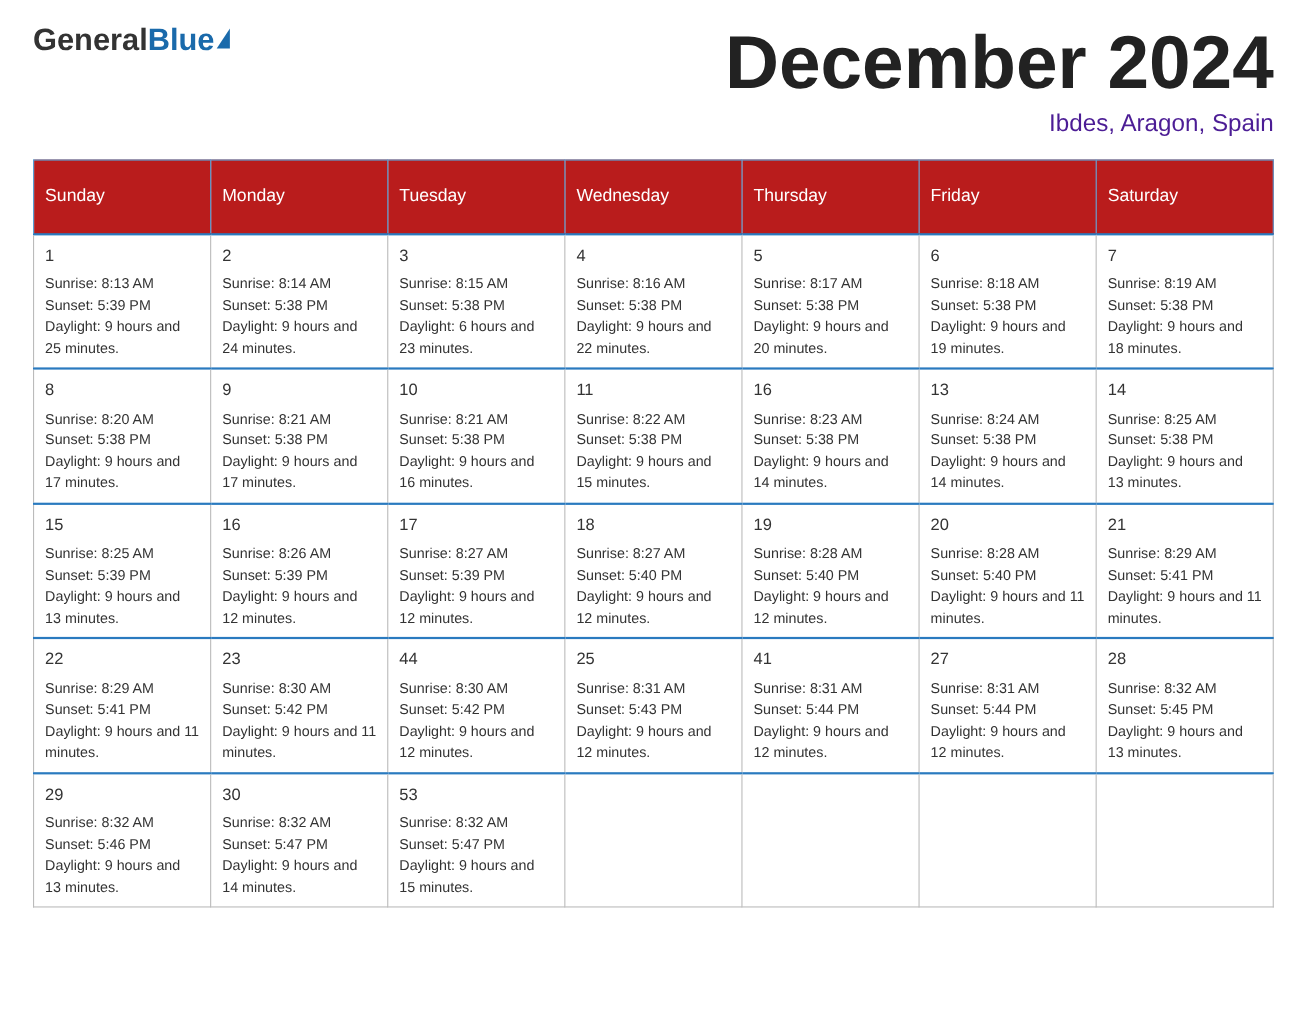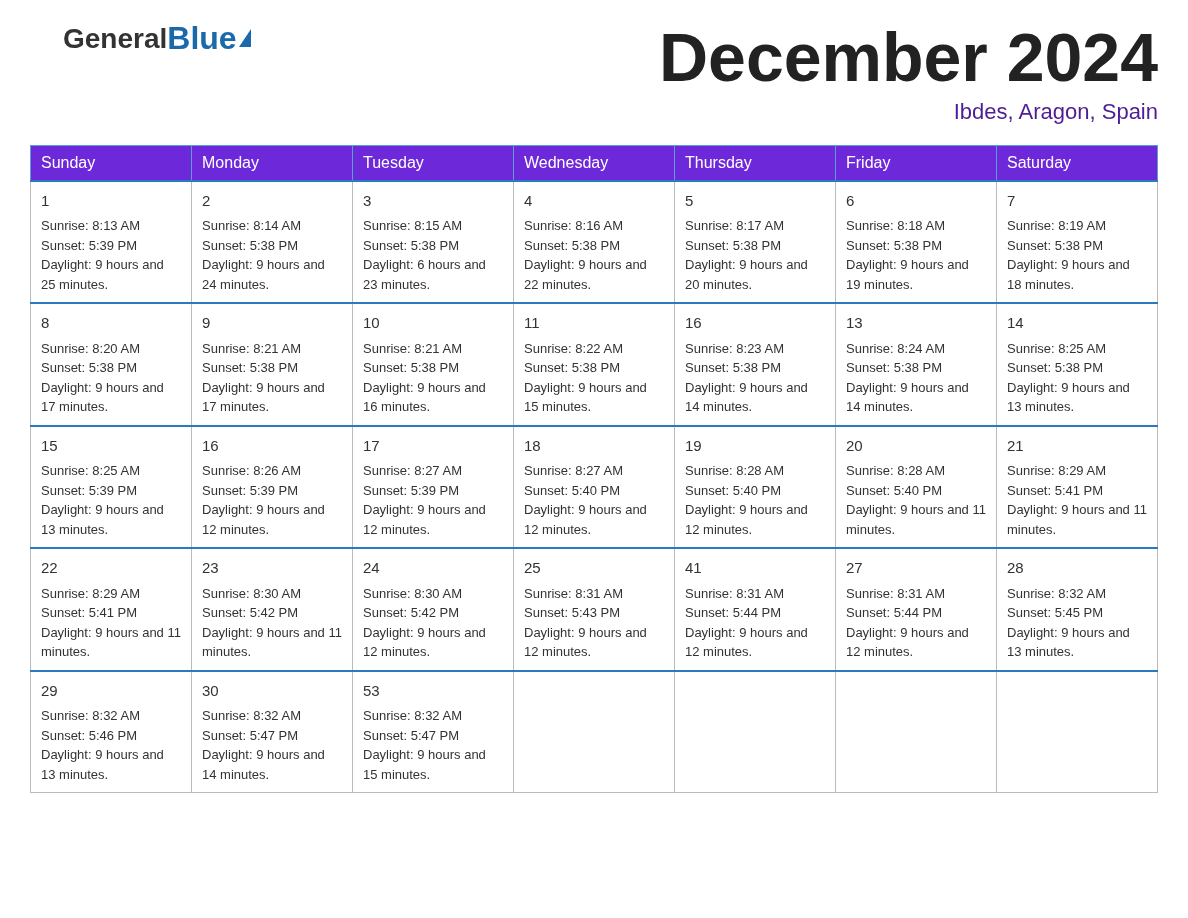--- a/index.html
+++ b/index.html
@@ -8,42 +8,41 @@
       background: #fff;
       padding: 20px 30px;
       width: 1188px;
       min-height: 918px;
     }
     .header {
       display: flex;
       justify-content: space-between;
       align-items: flex-start;
       margin-bottom: 20px;
-      margin-left: 33px;
     }
     .logo {
       display: flex;
       flex-direction: column;
       align-items: flex-start;
     }
     .logo-text {
       display: flex;
       align-items: center;
     }
     .logo-general {
       font-size: 28px;
       font-weight: bold;
       color: #333;
     }
     .logo-blue-part {
       display: flex;
       align-items: center;
     }
     .logo-blue-text {
-      font-size: 32px;
+      font-size: 28px;
       font-weight: bold;
       color: #1a6aab;
     }
     .logo-triangle {
       width: 0;
       height: 0;
       border-left: 12px solid transparent;
       border-right: 0px solid transparent;
       border-bottom: 18px solid #1a6aab;
       margin-left: 2px;
@@ -62,25 +61,25 @@
       font-size: 22px;
       color: #4c1d95;
       margin-top: 4px;
     }
     .calendar {
       width: 100%;
       border-collapse: collapse;
       border: 1px solid #888;
     }
     .calendar th {
-      background-color: #6d28d9;
+      background-color: #b91c1c;
       color: #fff;
       font-size: 16px;
       font-weight: normal;
-      padding: 8px 10px;
+      padding: 24px 10px;
       text-align: left;
       border: 1px solid #5a9fd4;
     }
     .calendar td {
       vertical-align: top;
       padding: 8px 10px;
       border: 1px solid #bbb;
       width: calc(100% / 7);
       min-height: 100px;
       font-size: 13px;
@@ -155,21 +154,21 @@
         <td><span class="day-num">16</span><span>Sunrise: 8:26 AM</span><br><span>Sunset: 5:39 PM</span><br><span>Daylight: 9 hours and 12 minutes.</span></td>
         <td><span class="day-num">17</span><span>Sunrise: 8:27 AM</span><br><span>Sunset: 5:39 PM</span><br><span>Daylight: 9 hours and 12 minutes.</span></td>
         <td><span class="day-num">18</span><span>Sunrise: 8:27 AM</span><br><span>Sunset: 5:40 PM</span><br><span>Daylight: 9 hours and 12 minutes.</span></td>
         <td><span class="day-num">19</span><span>Sunrise: 8:28 AM</span><br><span>Sunset: 5:40 PM</span><br><span>Daylight: 9 hours and 12 minutes.</span></td>
         <td><span class="day-num">20</span><span>Sunrise: 8:28 AM</span><br><span>Sunset: 5:40 PM</span><br><span>Daylight: 9 hours and 11 minutes.</span></td>
         <td><span class="day-num">21</span><span>Sunrise: 8:29 AM</span><br><span>Sunset: 5:41 PM</span><br><span>Daylight: 9 hours and 11 minutes.</span></td>
       </tr>
       <tr class="week-row">
         <td><span class="day-num">22</span><span>Sunrise: 8:29 AM</span><br><span>Sunset: 5:41 PM</span><br><span>Daylight: 9 hours and 11 minutes.</span></td>
         <td><span class="day-num">23</span><span>Sunrise: 8:30 AM</span><br><span>Sunset: 5:42 PM</span><br><span>Daylight: 9 hours and 11 minutes.</span></td>
-        <td><span class="day-num">24</span><span>Sunrise: 8:30 AM</span><br><span>Sunset: 5:42 PM</span><br><span>Daylight: 9 hours and 12 minutes.</span></td>
+        <td><span class="day-num">44</span><span>Sunrise: 8:30 AM</span><br><span>Sunset: 5:42 PM</span><br><span>Daylight: 9 hours and 12 minutes.</span></td>
         <td><span class="day-num">25</span><span>Sunrise: 8:31 AM</span><br><span>Sunset: 5:43 PM</span><br><span>Daylight: 9 hours and 12 minutes.</span></td>
         <td><span class="day-num">41</span><span>Sunrise: 8:31 AM</span><br><span>Sunset: 5:44 PM</span><br><span>Daylight: 9 hours and 12 minutes.</span></td>
         <td><span class="day-num">27</span><span>Sunrise: 8:31 AM</span><br><span>Sunset: 5:44 PM</span><br><span>Daylight: 9 hours and 12 minutes.</span></td>
         <td><span class="day-num">28</span><span>Sunrise: 8:32 AM</span><br><span>Sunset: 5:45 PM</span><br><span>Daylight: 9 hours and 13 minutes.</span></td>
       </tr>
       <tr class="week-row">
         <td><span class="day-num">29</span><span>Sunrise: 8:32 AM</span><br><span>Sunset: 5:46 PM</span><br><span>Daylight: 9 hours and 13 minutes.</span></td>
         <td><span class="day-num">30</span><span>Sunrise: 8:32 AM</span><br><span>Sunset: 5:47 PM</span><br><span>Daylight: 9 hours and 14 minutes.</span></td>
         <td><span class="day-num">53</span><span>Sunrise: 8:32 AM</span><br><span>Sunset: 5:47 PM</span><br><span>Daylight: 9 hours and 15 minutes.</span></td>
         <td class="empty-cell"></td>

